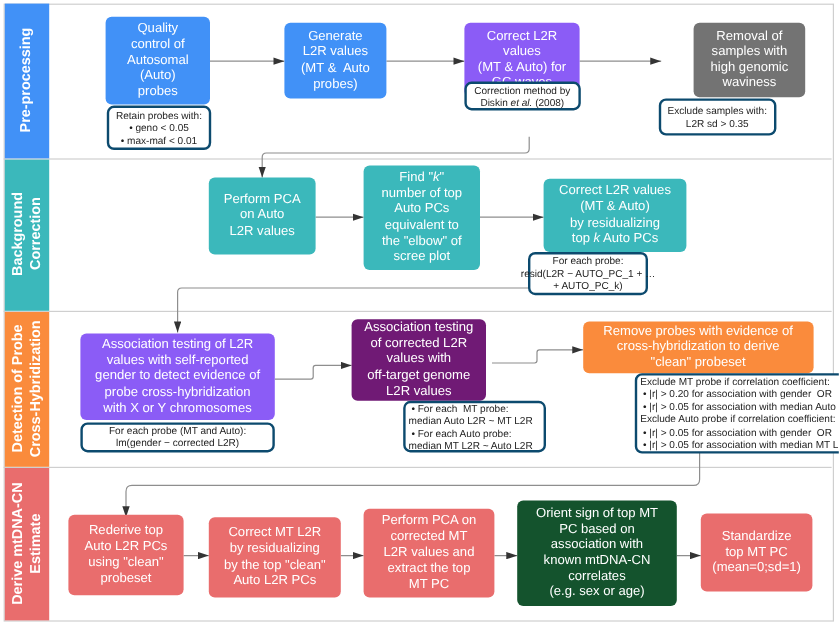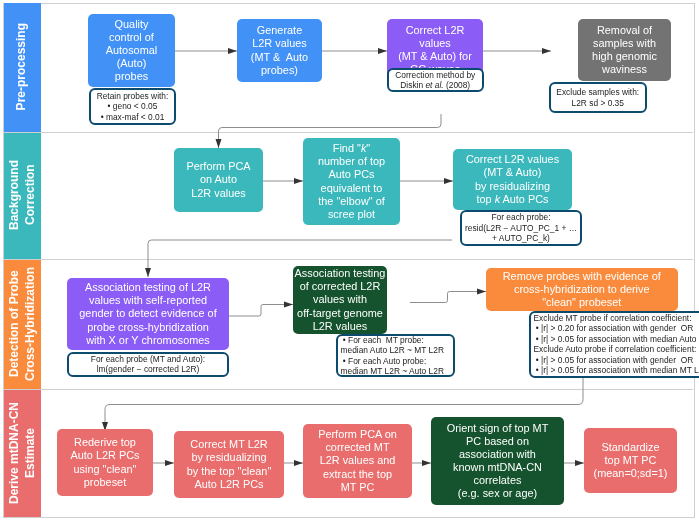--- a/index.html
+++ b/index.html
@@ -110,33 +110,33 @@
   <div class="note" style="left:549px;top:82px;width:97.5px;height:31px">Exclude samples with:
 L2R sd &gt; 0.35</div>
 
   <div class="node" style="left:174px;top:148px;width:89px;height:64px;background:#3bb8bb">Perform PCA
 on Auto
 L2R values</div>
 
   <div class="node" style="left:303px;top:138px;width:97px;height:87px;background:#3bb8bb"><div>Find "<i>k</i>"</div><div>number of top</div><div>Auto PCs</div><div>equivalent to</div><div>the "elbow" of</div><div>scree plot</div></div>
 
   <div class="node" style="left:453px;top:149px;width:119px;height:61px;background:#3bb8bb"><div>Correct L2R values</div><div>(MT &amp; Auto)</div><div>by residualizing</div><div>top <i>k</i> Auto PCs</div></div>
-  <div class="note" style="left:460px;top:210px;width:122px;height:36px">For each probe:
+  <div class="note" style="left:440px;top:210px;width:100px;height:36px">For each probe:
 resid(L2R − AUTO_PC_1 + …
 + AUTO_PC_k)</div>
 
   <div class="node" style="left:67px;top:278px;width:162px;height:72px;background:#8b5cf6">Association testing of L2R
 values with self-reported
 gender to detect evidence of
 probe cross-hybridization
 with X or Y chromosomes</div>
   <div class="note" style="left:67px;top:351.5px;width:162px;height:25.5px">For each probe (MT and Auto):
 lm(gender − corrected L2R)</div>
 
-  <div class="node" style="left:293px;top:266px;width:94px;height:68px;background:#14532d">Association testing
+  <div class="node" style="left:293px;top:266px;width:112px;height:68px;background:#701a75">Association testing
 of corrected L2R
 values with
 off-target genome
 L2R values</div>
   <div class="note lft" style="left:292px;top:334px;width:119px;height:43px"> • For each  MT probe:
 median Auto L2R ~ MT L2R
  • For each Auto probe:
 median MT L2R ~ Auto L2R</div>
 
   <div class="node" style="left:485.5px;top:268px;width:192.5px;height:43px;background:#fa8b3c">Remove probes with evidence of

